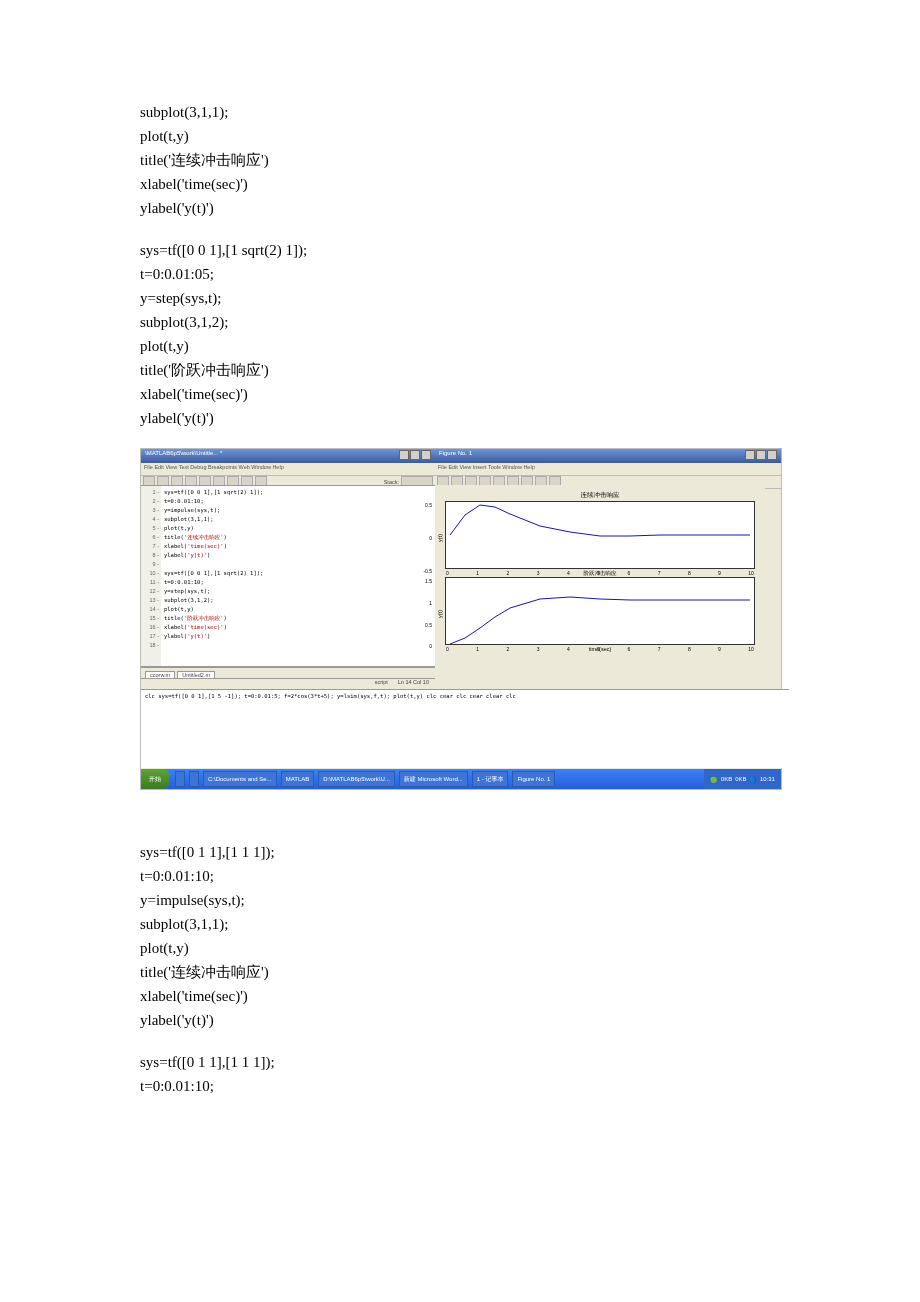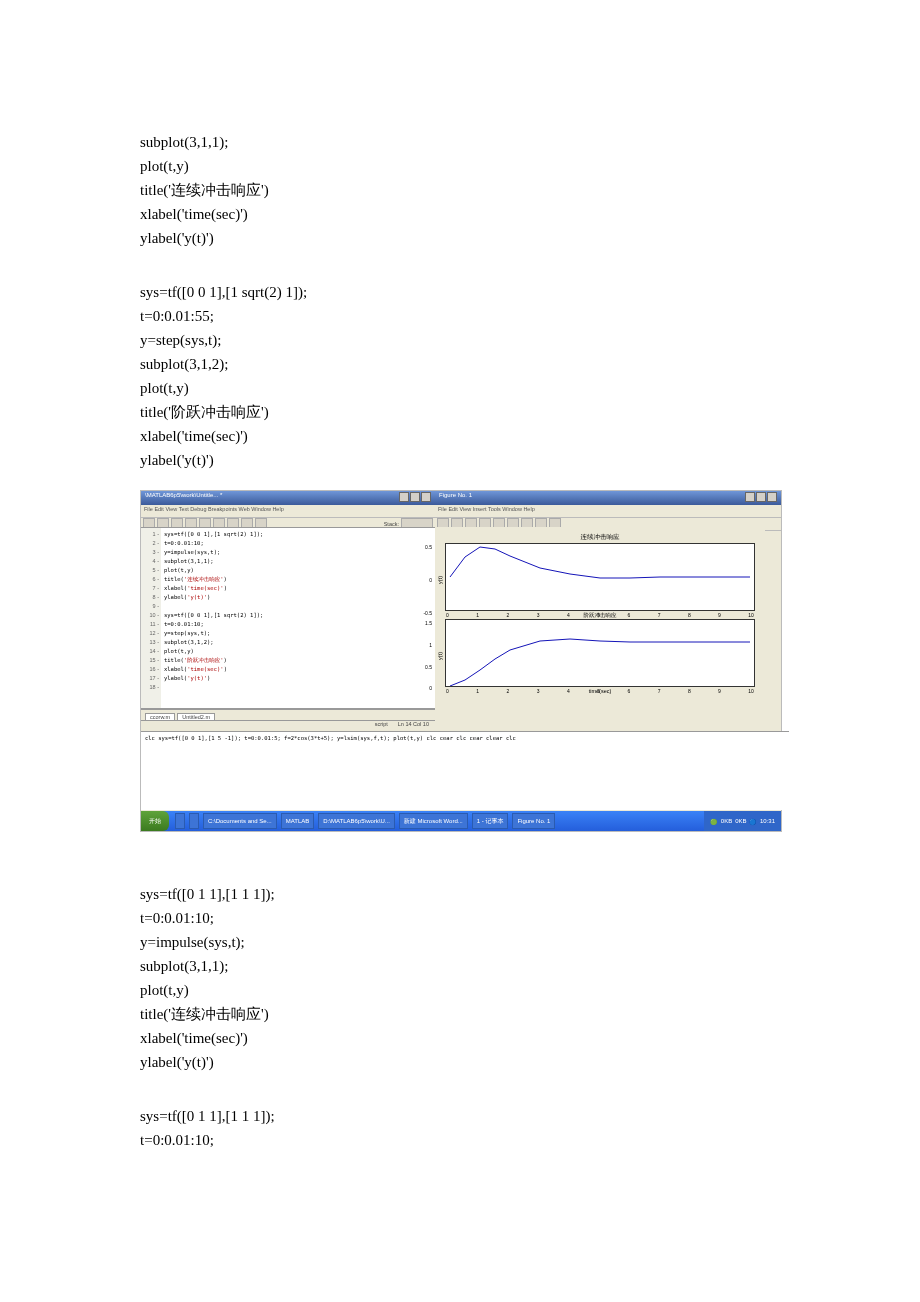--- a/index.html
+++ b/index.html
@@ -12,21 +12,20 @@
     width: 920px;
   }
   .page {
     padding: 100px 140px 60px 140px;
     box-sizing: border-box;
   }
   .code-block {
     white-space: pre;
     line-height: 1.6;
     margin-bottom: 18px;
-    margin-top: 30px;
   }
   .screenshot {
     margin: 8px 0 50px 0;
     width: 640px;
     height: 340px;
     background: #e8e8e8;
     border: 1px solid #bbb;
     position: relative;
     font-size: 6px;
     font-family: Tahoma, sans-serif;
@@ -106,21 +105,21 @@
 <body>
 
 <div class="page">
 
   <div class="code-block">subplot(3,1,1);
 plot(t,y)
 title('连续冲击响应')
 xlabel('time(sec)')
 ylabel('y(t)')</div>
   <div class="code-block">sys=tf([0 0 1],[1 sqrt(2) 1]);
-t=0:0.01:55;
+t=0:0.01:05;
 y=step(sys,t);
 subplot(3,1,2);
 plot(t,y)
 title('阶跃冲击响应')
 xlabel('time(sec)')
 ylabel('y(t)')</div>
 
   <div class="screenshot">
 
     <div class="ss-editor">

